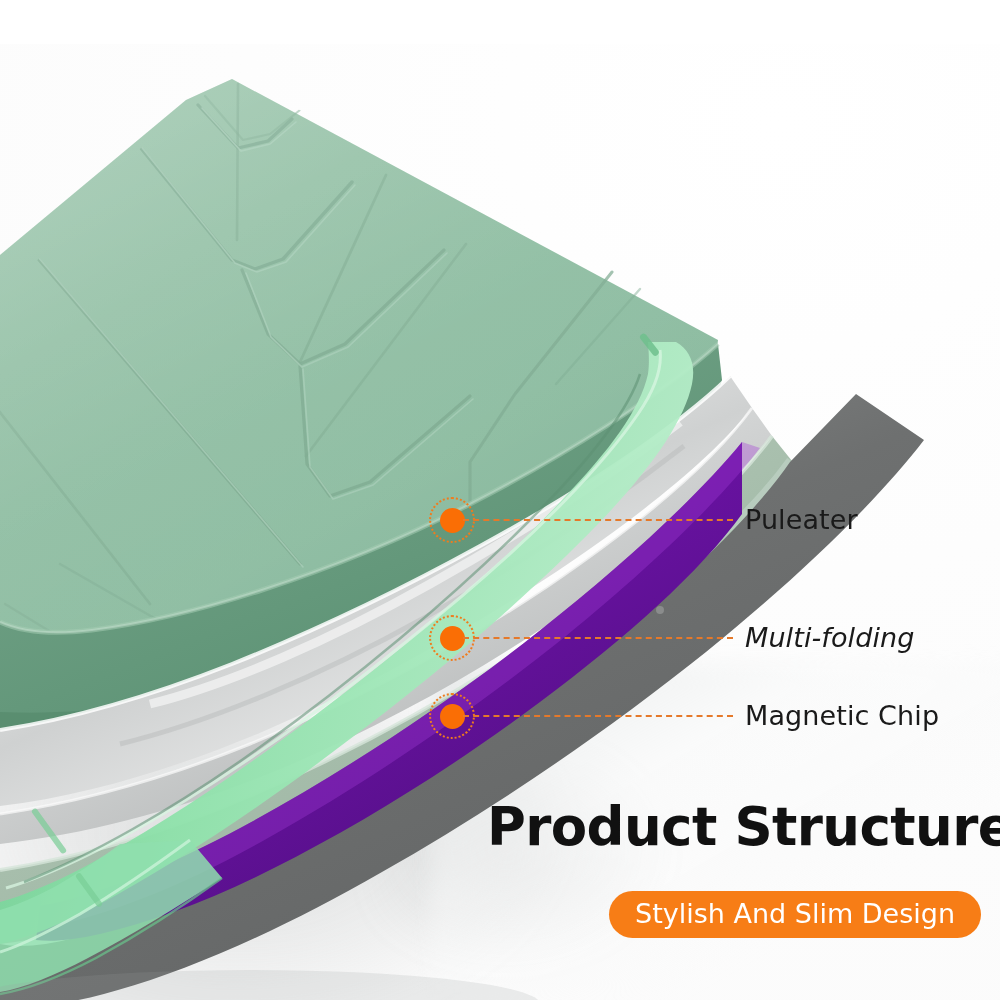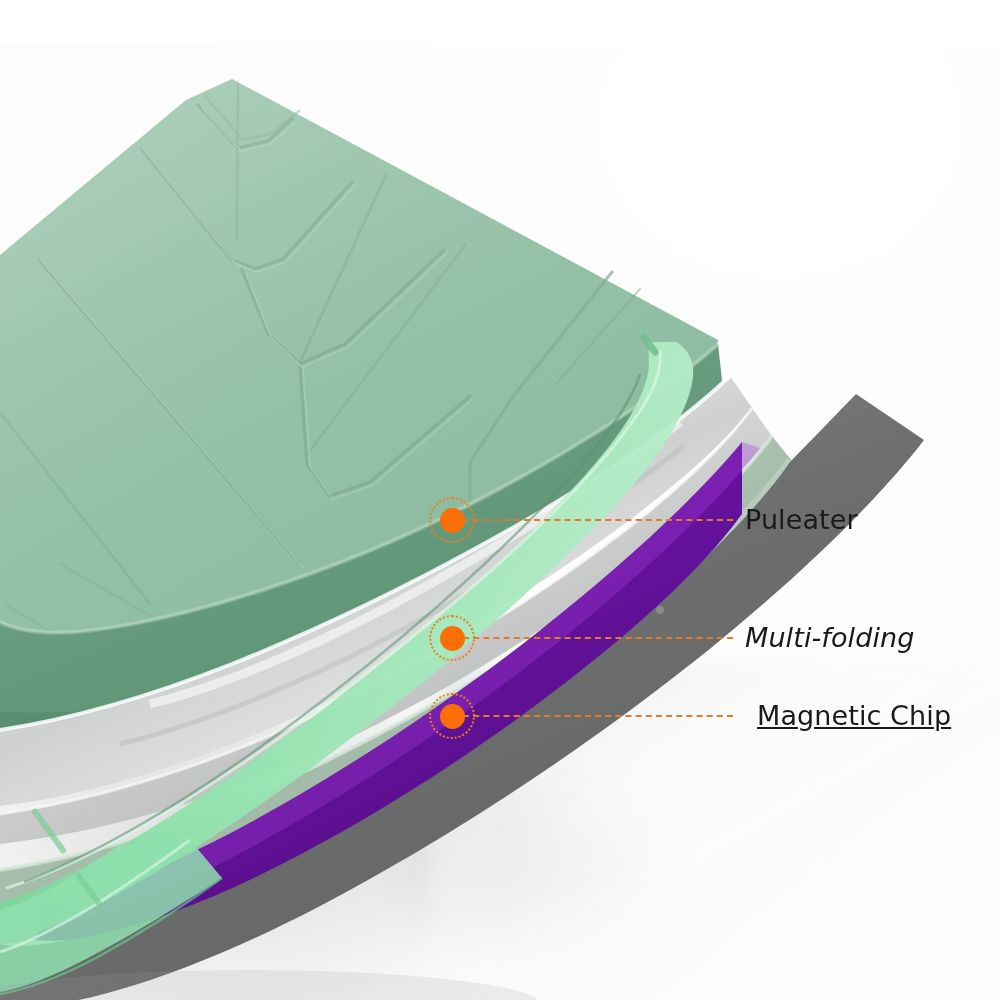--- a/index.html
+++ b/index.html
@@ -479,17 +479,21 @@
     <div class="lead-line" style="left:34px; width:270px;"></div>
     <div class="callout-label" style="left:316px; top:-14px;font-style:italic;">Multi-folding</div>
   </div>
 
   <div class="callout" style="left:429px; top:672px;">
     <div class="dot-wrap">
       <div class="dot-ring"></div>
       <div class="dot-core"></div>
     </div>
     <div class="lead-line" style="left:34px; width:270px;"></div>
-    <div class="callout-label" style="left:328px; top:-14px;text-decoration:underline;">Magnetic Chip</div>
+    <div class="callout-label" style="left:316px; top:-14px;">Magnetic Chip</div>
   </div>
 
+  <div id="headline">
+    <div class="title">Product Structure</div>
+    <div class="badge">Stylish And Slim Design</div>
+  </div>
 
 </div>
 
 </body></html>

